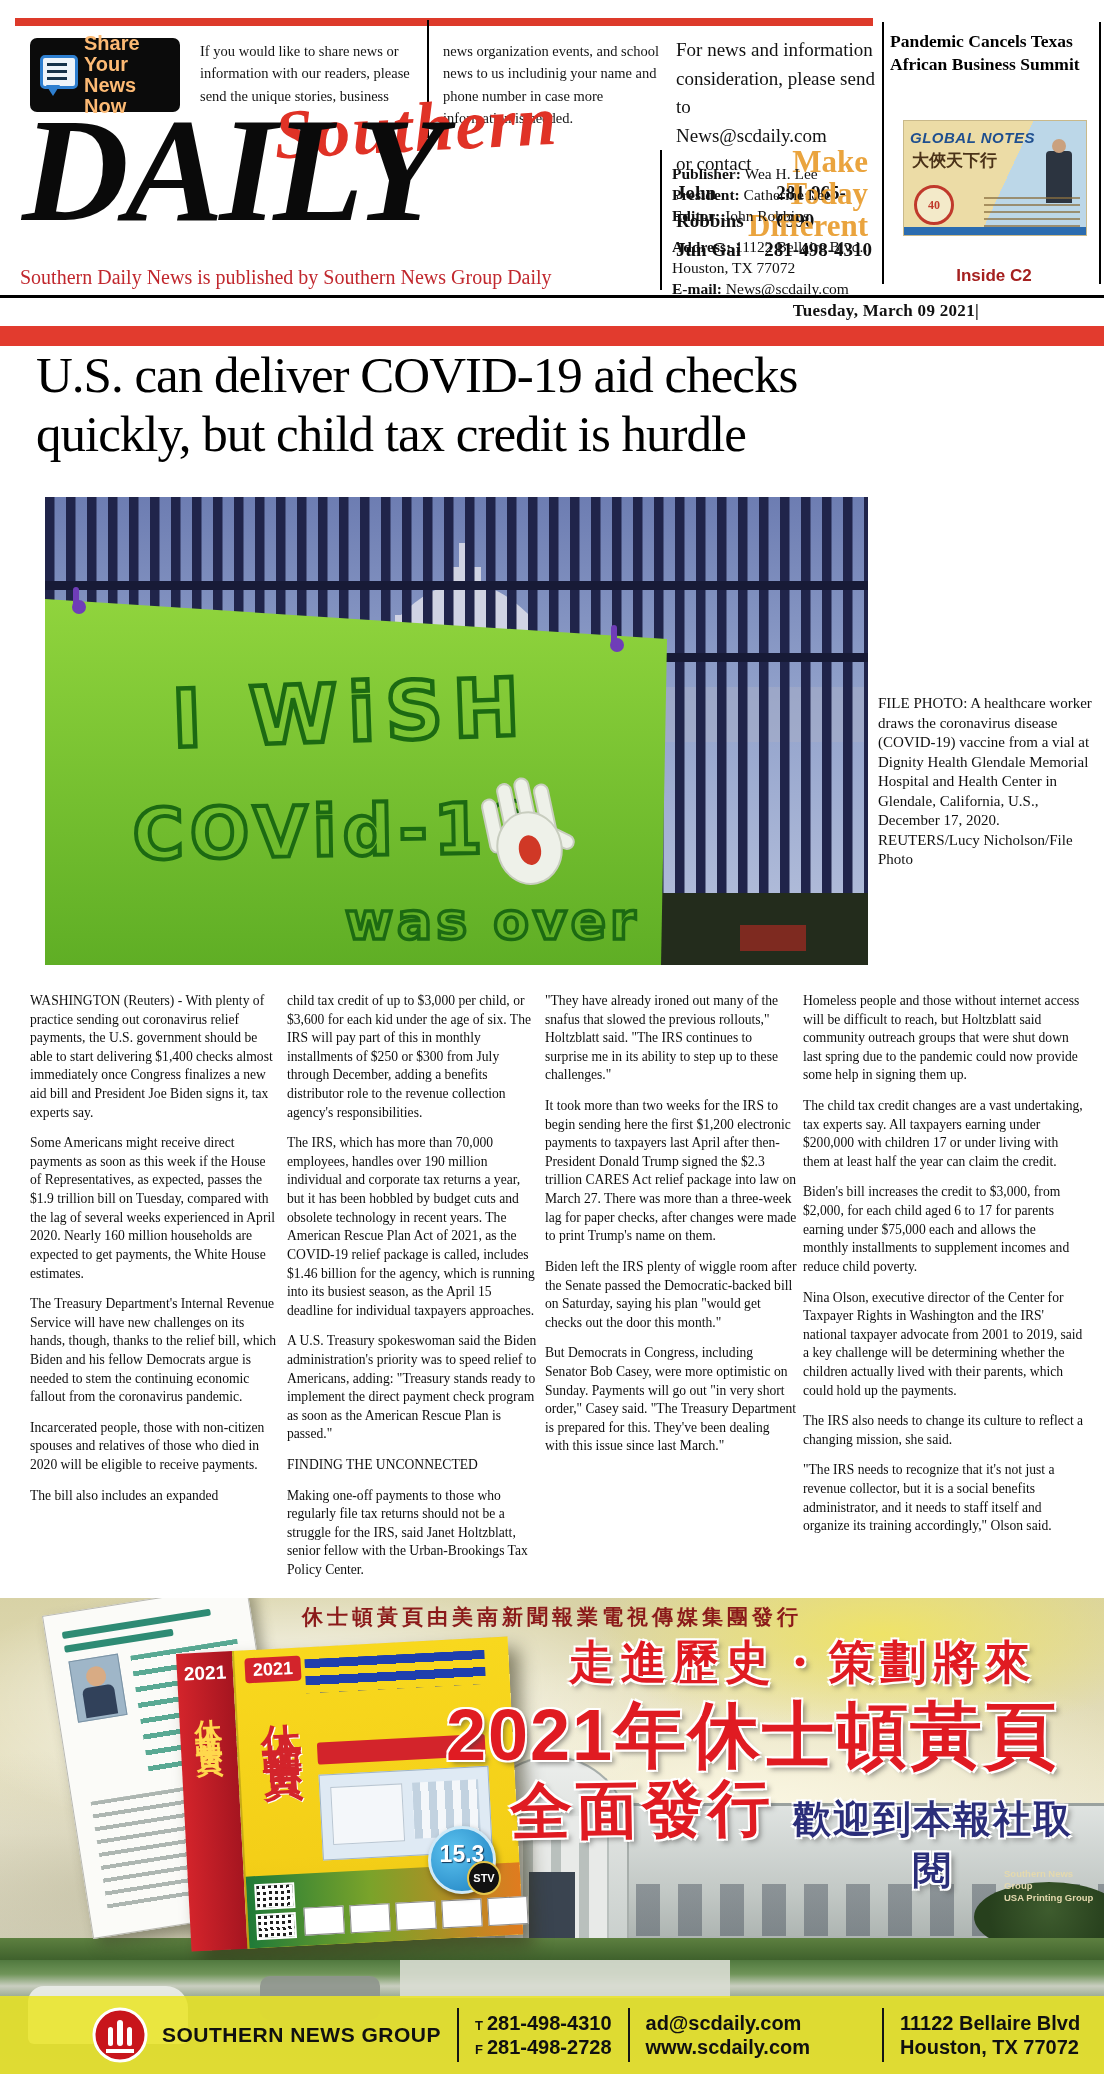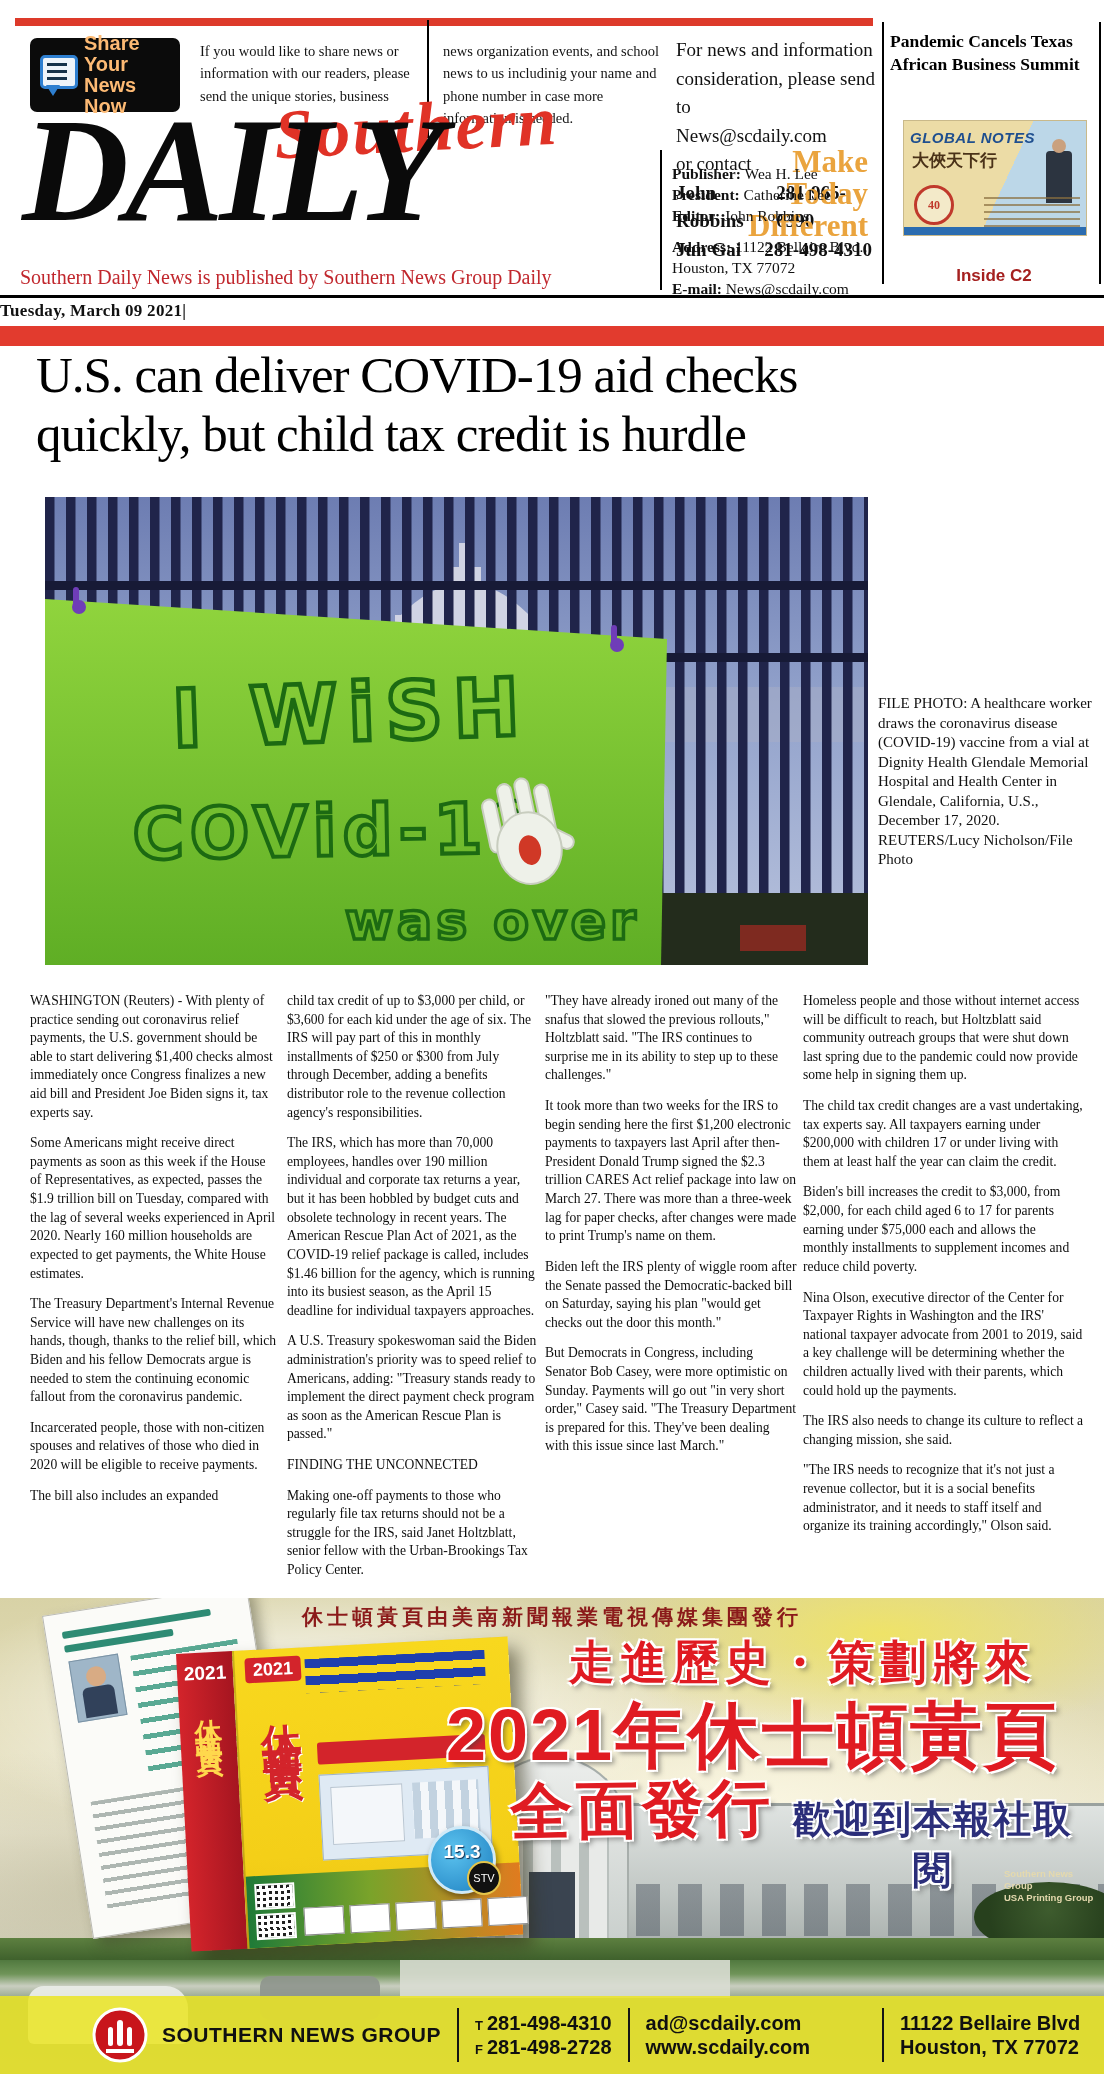--- a/index.html
+++ b/index.html
@@ -58,21 +58,21 @@
   .tagline{left:640px;top:146px;width:228px;text-align:right;color:#eaa43e;font-weight:bold;
            font-size:31px;line-height:1.04;}
   .pub-block{left:672px;top:164px;width:205px;font-size:15.5px;line-height:1.35;}
   .pub-block b{font-weight:bold;}
   .pub-gap{height:10px;}
   .published-line{left:20px;top:266px;width:640px;color:#c1272d;font-size:20px;}
 
   
   .rule{left:0;width:1104px;background:#000;}
   .rule-a{top:295px;height:3px;}
-  .date-line{left:0;top:301px;width:932px;text-align:left;font-weight:bold;font-size:17px;letter-spacing:.3px;}
+  .date-line{left:0;top:301px;width:932px;text-align:right;font-weight:bold;font-size:17px;letter-spacing:.3px;padding-left:47px;}
   .red-band{left:0;top:326px;width:1104px;height:20px;background:#e23b2e;}
 
   
   .headline{left:36px;top:346px;width:1050px;font-size:51px;line-height:1.15;letter-spacing:-1px;color:#000;}
   .headline span{display:block;}
 
   
   .photo{left:45px;top:497px;width:823px;height:468px;overflow:hidden;}
   .caption{left:878px;top:694px;width:216px;font-size:15px;line-height:1.3;color:#101010;}
 
@@ -159,23 +159,23 @@
   .by-thumbs div{width:38px;height:26px;background:#fff;border:1px solid #888;}
   .by-qr{position:absolute;left:8px;bottom:8px;width:40px;height:56px;display:flex;flex-direction:column;gap:4px;}
   .by-qr div{flex:1;background:
        repeating-linear-gradient(90deg,#111 0 3px,#fff 3px 6px),
        repeating-linear-gradient(180deg,#111 0 3px,#fff 3px 6px);background-blend-mode:screen;border:2px solid #fff;}
 
   .tv-badge{position:absolute;left:428px;top:228px;width:62px;height:62px;border-radius:50%;
             background:radial-gradient(circle at 35% 35%, #5cc3ef, #1d7fc0);border:3px solid #cfe9f7;
             box-shadow:2px 3px 6px rgba(0,0,0,.4);}
   .tv-num{position:absolute;left:0;top:12px;width:100%;text-align:center;color:#fff;font-weight:bold;
-          font-size:19px;font-family:"Liberation Sans",sans-serif;text-shadow:1px 1px 1px #135;}
+          font-size:23px;font-family:"Liberation Sans",sans-serif;text-shadow:1px 1px 1px #135;}
   .tv-label{position:absolute;right:-8px;bottom:-4px;width:30px;height:30px;border-radius:50%;background:#111;
-            color:#fff;font-weight:normal;font-size:11px;display:flex;align-items:center;justify-content:center;
+            color:#fff;font-weight:bold;font-size:11px;display:flex;align-items:center;justify-content:center;
             font-family:"Liberation Sans",sans-serif;border:2px solid #e5c54a;}
 
   
   .footer{left:0;top:1960px;width:1104px;height:114px;overflow:hidden;
           background:linear-gradient(180deg,#51793f 0,#6f9458 14px,#c9cec0 26px,#8fa184 40px,#99a08b 100%);}
   .f-building{position:absolute;left:400px;top:0;width:330px;height:38px;background:#d9ddd3;opacity:.9;}
   .f-car{position:absolute;left:28px;top:26px;width:160px;height:58px;background:#e9ece7;border-radius:16px 22px 6px 6px;opacity:.95;}
   .f-car2{position:absolute;left:260px;top:16px;width:120px;height:44px;background:#8e958d;border-radius:10px;opacity:.9;}
   .f-yellow{position:absolute;left:0;top:36px;width:100%;height:78px;background:rgba(235,229,35,.85);}
   .f-row{position:absolute;left:92px;top:44px;height:62px;display:flex;align-items:center;

